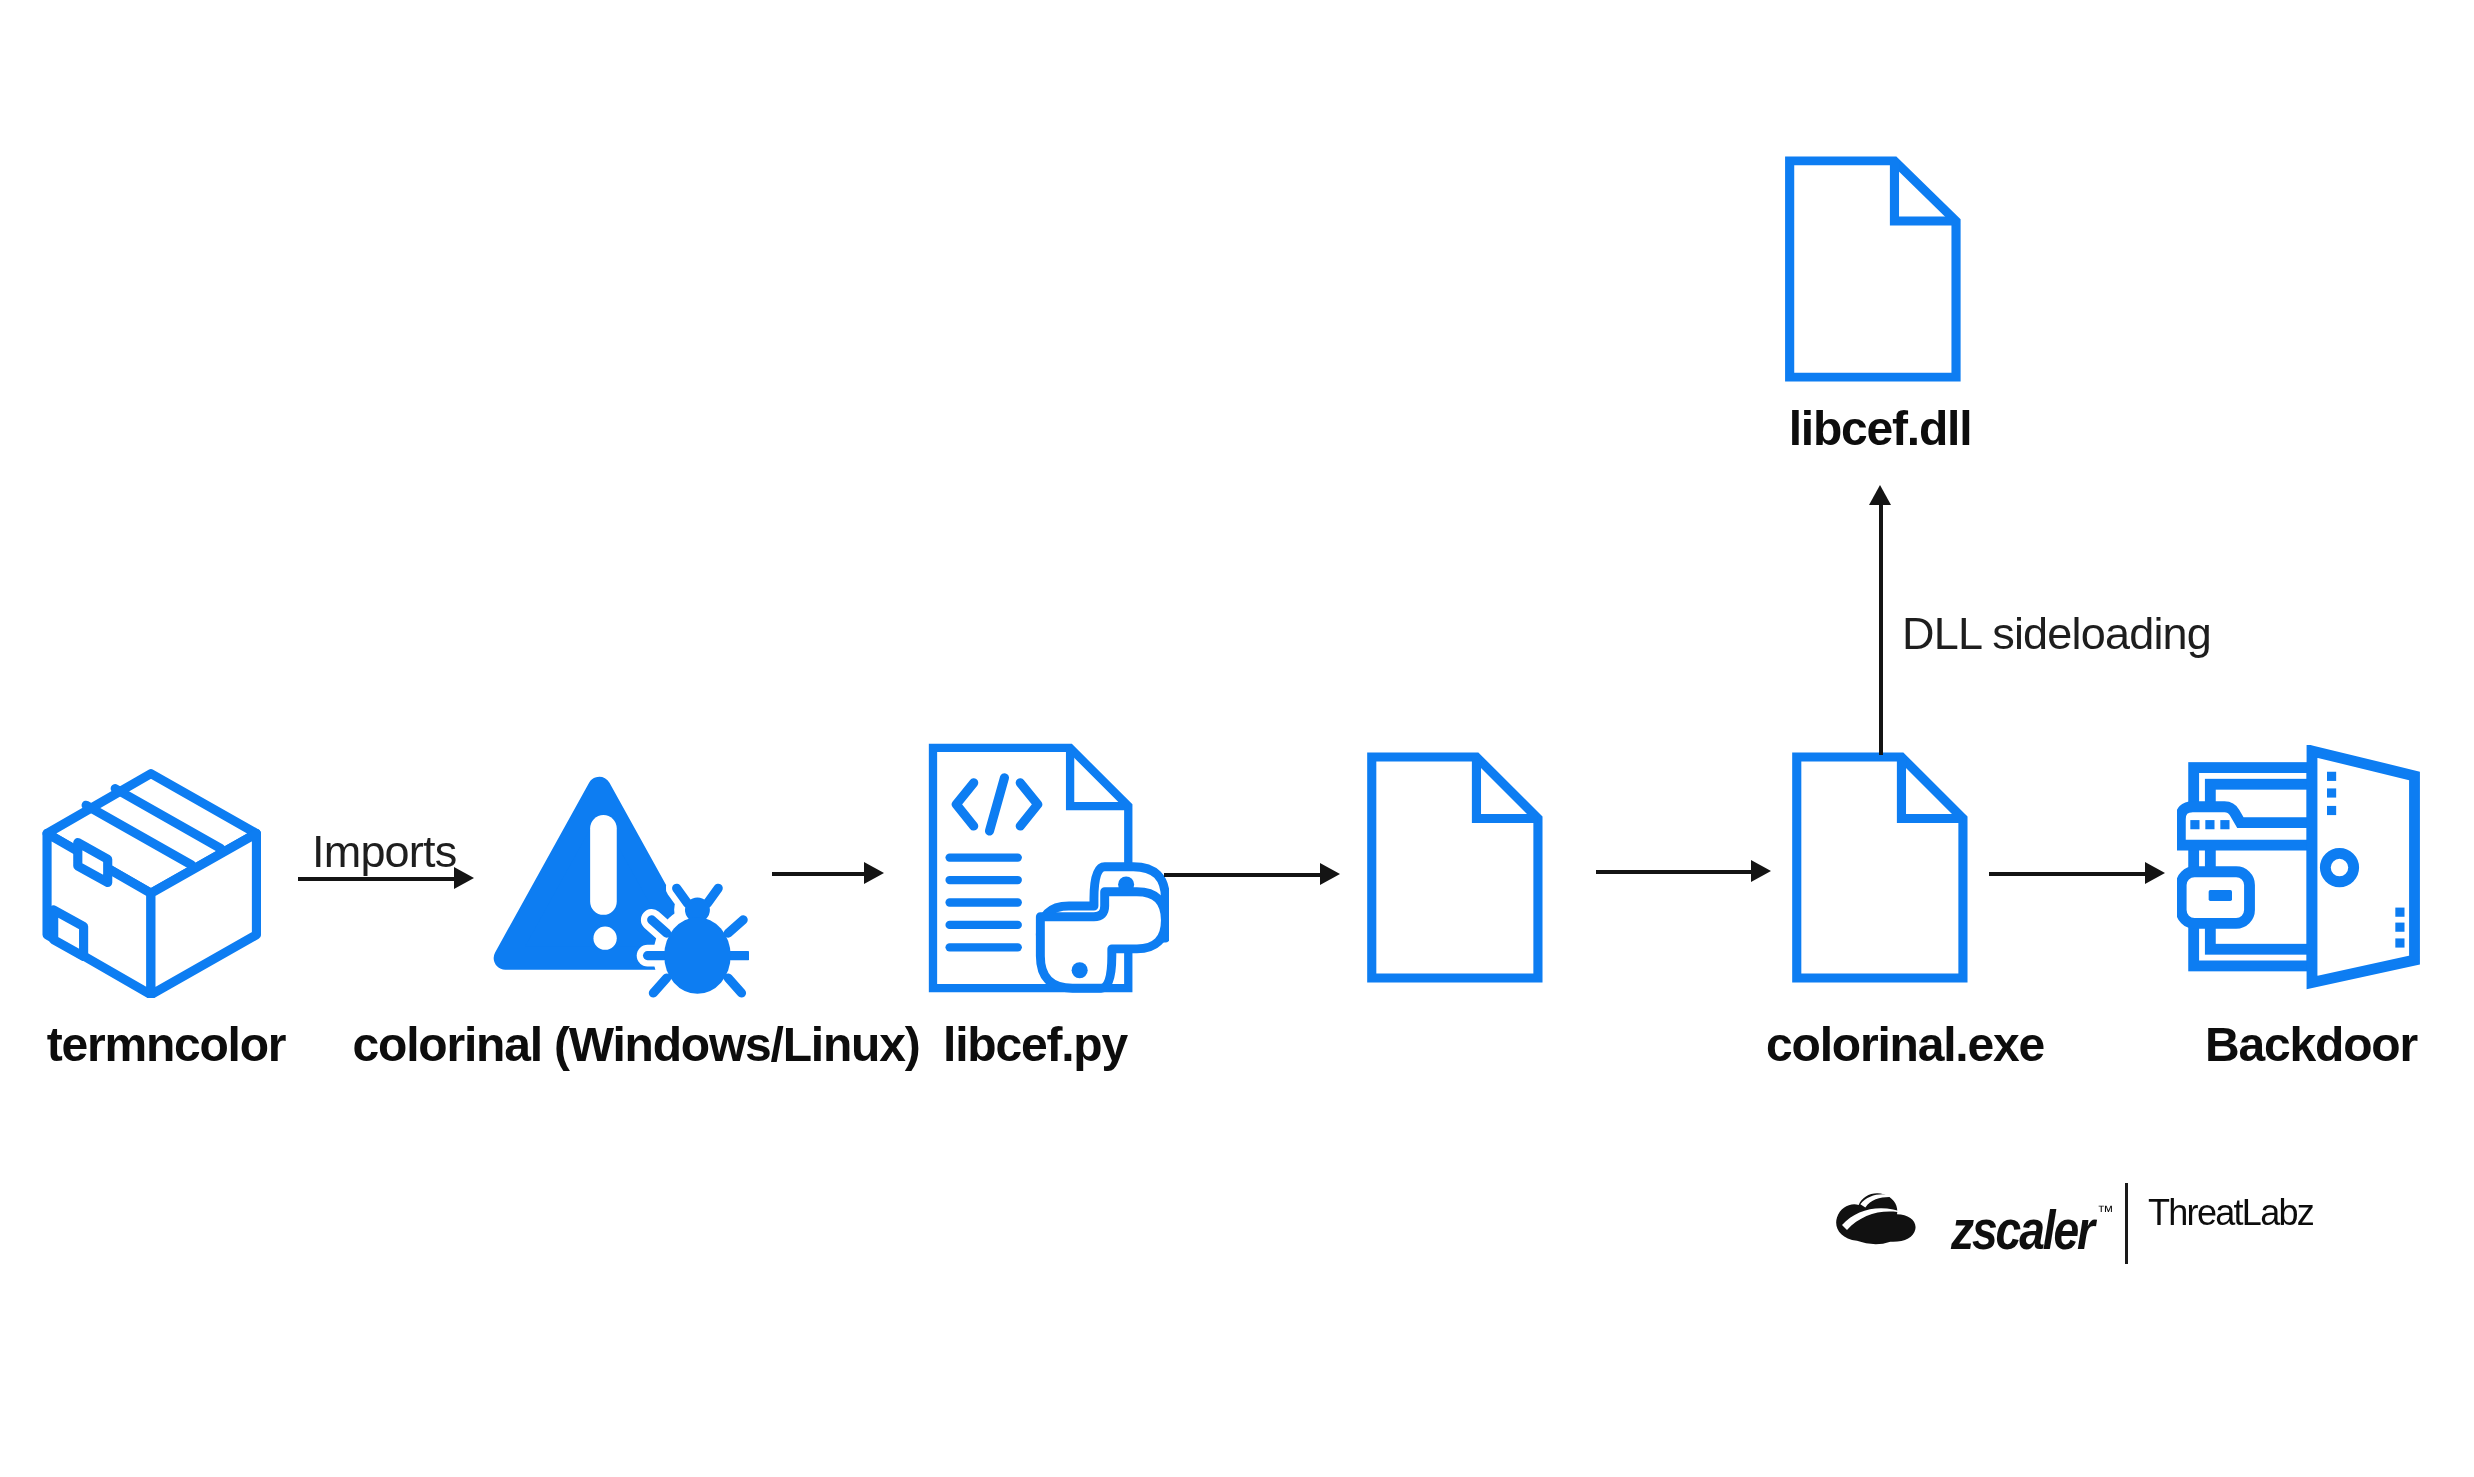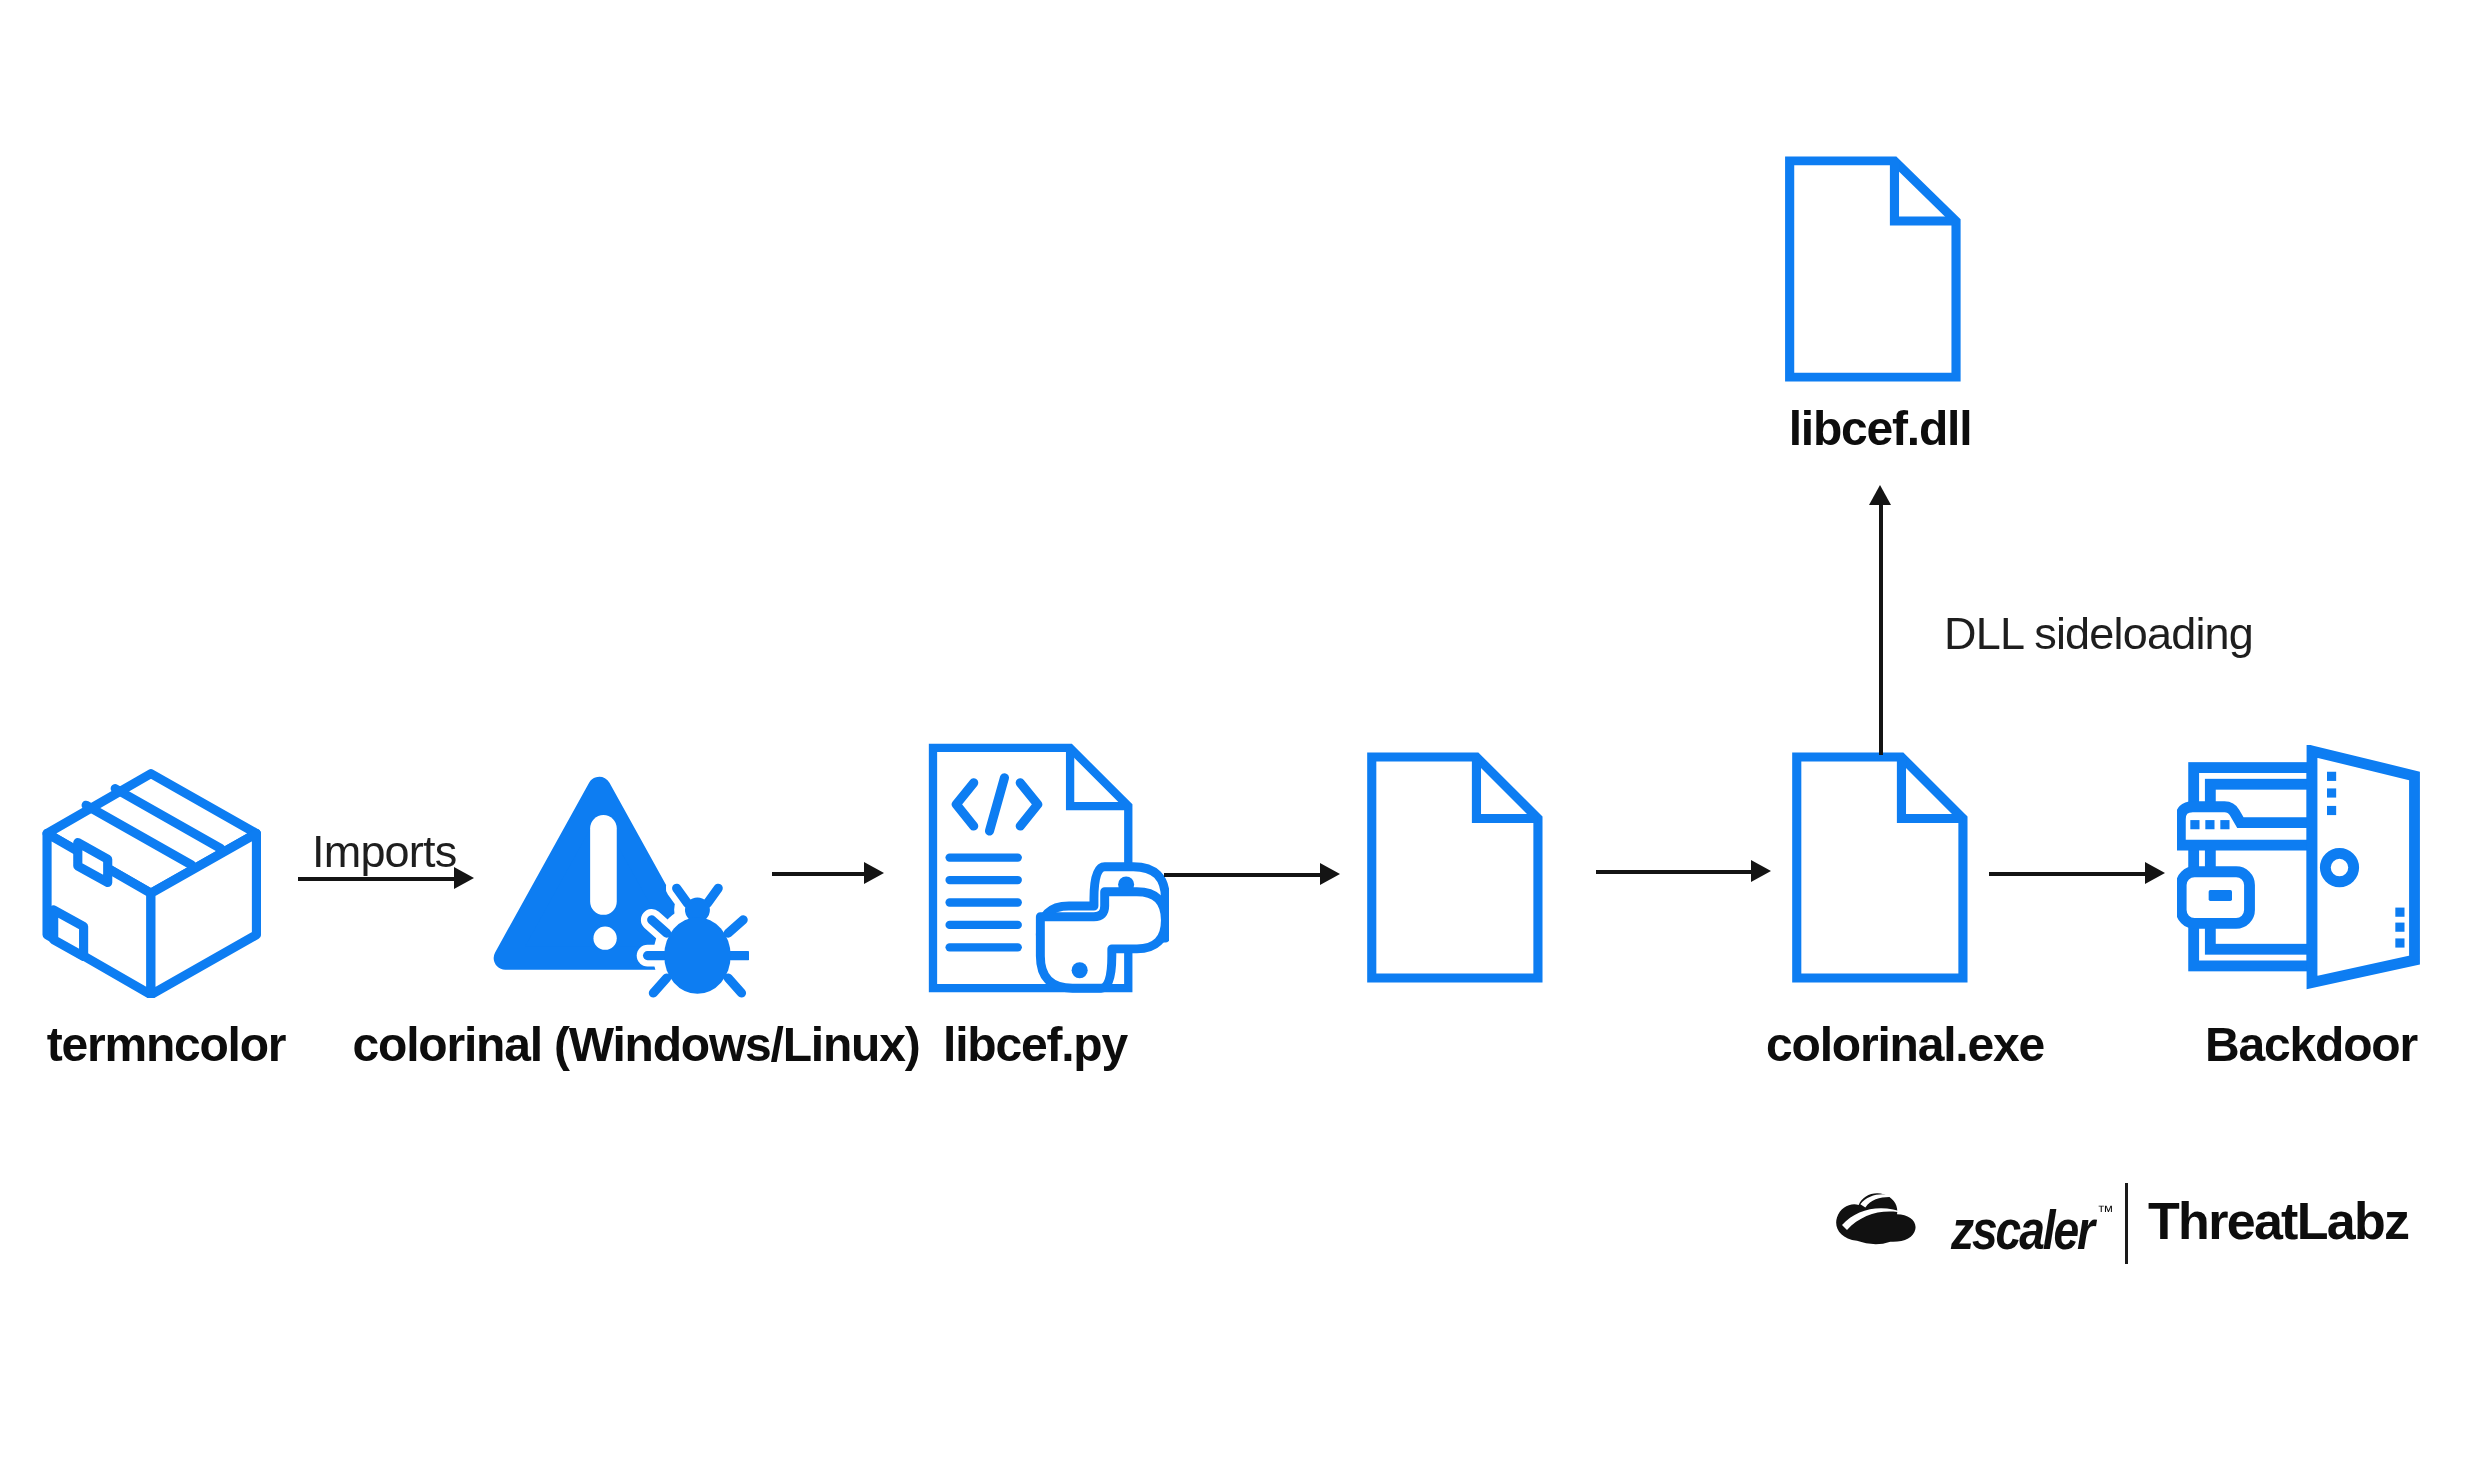--- a/index.html
+++ b/index.html
@@ -12,21 +12,21 @@
   .harrow{position:absolute;height:4.2px;background:#141414;}
   .harrow::after{content:"";position:absolute;right:-19px;top:-10px;width:0;height:0;
     border-left:20px solid #141414;border-top:11.7px solid transparent;border-bottom:11.7px solid transparent;}
   .varrow{position:absolute;width:4.2px;background:#141414;}
   .varrow::after{content:"";position:absolute;top:-19px;left:-10px;width:0;height:0;
     border-bottom:20px solid #141414;border-left:11.7px solid transparent;border-right:11.7px solid transparent;}
   .divider{position:absolute;left:2125px;top:1183px;width:3.3px;height:81px;background:#1a1a1a;}
   .zscaler-text{position:absolute;left:1951px;top:1203px;font-size:55px;font-weight:700;font-style:italic;
     letter-spacing:-2.5px;color:#0f0f0f;transform:scaleX(.84);transform-origin:left top;line-height:1;}
   .tm{position:absolute;left:2097px;top:1202px;font-size:16.6px;color:#0f0f0f;}
-  .threatlabz-text{position:absolute;left:2148px;top:1195px;font-size:52px;font-weight:700;
+  .threatlabz-text{position:absolute;left:2148px;top:1195px;font-size:36px;font-weight:400;
     letter-spacing:-1.7px;color:#0d0d0d;line-height:1;}
   svg{display:block;}
 </style>
 </head>
 <body>
 
 <div class="stage">
 
   <div class="icon" style="left:40px;top:767px;width:221px;height:231px;">
     <svg width="221" height="231" viewBox="0 0 265 278" fill="none" stroke="#0d7df2" stroke-width="11" stroke-linejoin="round" stroke-linecap="round">
@@ -122,21 +122,21 @@
 
   <div class="icon" style="left:1790px;top:752px;width:188px;height:231px;">
     <svg width="188" height="231" viewBox="0 0 226 278">
       <path d="M8,6 H134 L208,80 V272 H8 Z" fill="#fff" stroke="#0d7df2" stroke-width="11" stroke-linejoin="miter"></path>
       <path d="M134,6 V80 H208" fill="none" stroke="#0d7df2" stroke-width="11"></path>
     </svg>
   </div>
   <div class="nlabel" style="left:1905px;">colorinal.exe</div>
 
   <div class="varrow" style="left:1879px;top:504px;height:251px;"></div>
-  <div class="annot" style="left:1902px;top:608px;margin-left:42px;">DLL sideloading</div>
+  <div class="annot" style="left:1902px;top:608px;">DLL sideloading</div>
 
   <div class="icon" style="left:1783px;top:156px;width:188px;height:226px;">
     <svg width="188" height="226" viewBox="0 0 226 278" preserveAspectRatio="none">
       <path d="M8,6 H134 L208,80 V272 H8 Z" fill="#fff" stroke="#0d7df2" stroke-width="11" stroke-linejoin="miter"></path>
       <path d="M134,6 V80 H208" fill="none" stroke="#0d7df2" stroke-width="11"></path>
     </svg>
   </div>
   <div class="nlabel" style="left:1880px;top:401px;">libcef.dll</div>
 
   <div class="harrow" style="left:1989px;top:872px;width:157px;"></div>

